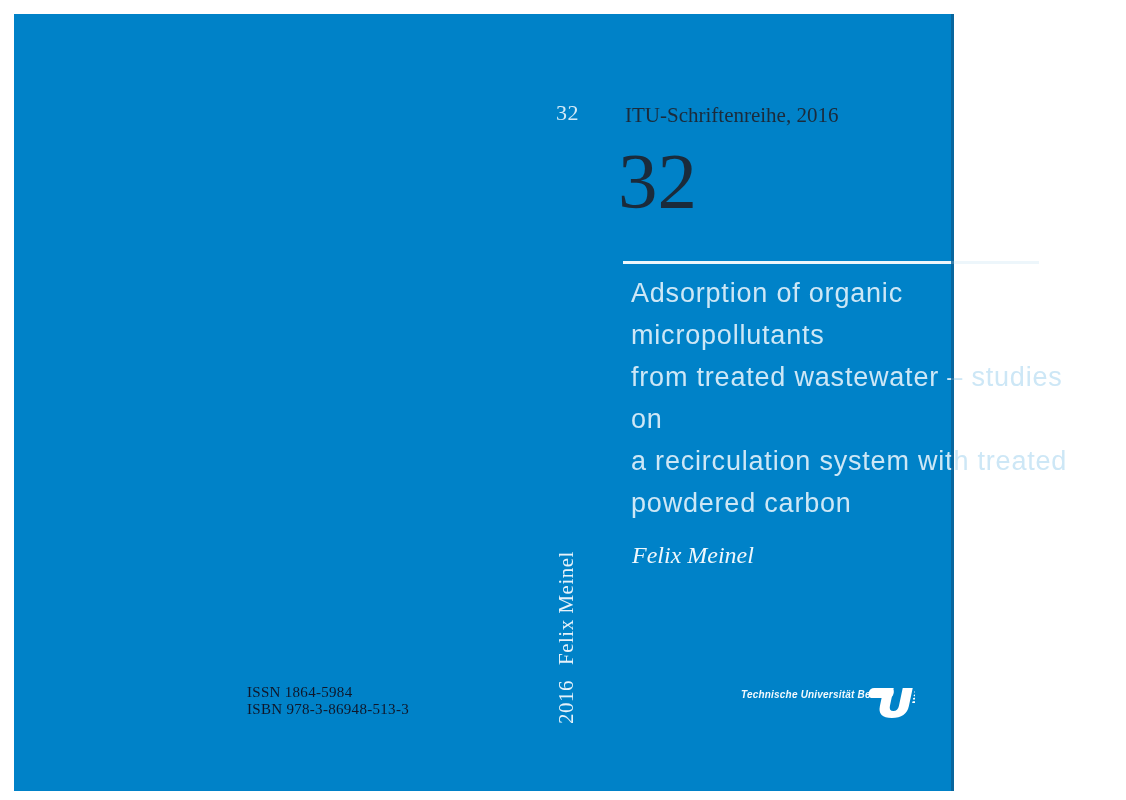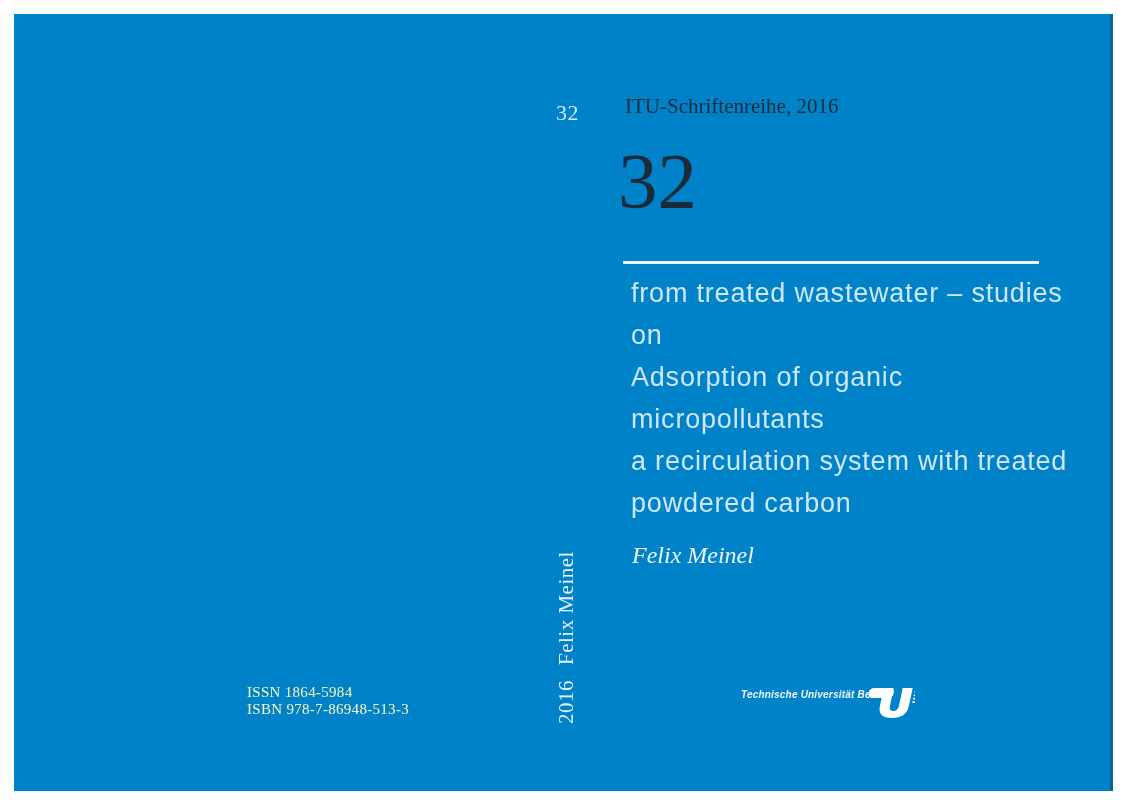--- a/index.html
+++ b/index.html
@@ -13,21 +13,21 @@
     height: 800px;
     background: #ffffff;
     overflow: hidden;
     font-family: "Liberation Serif", serif;
   }
   
   .cover {
     position: absolute;
     left: 14px;
     top: 14px;
-    width: 1099px;
+    width: 940px;
     height: 777px;
     background: #0082c8;
   }
   .cover-edge-right {
     position: absolute;
     right: 0;
     top: 0;
     width: 3px;
     height: 100%;
     background: #0a5f94;
@@ -39,21 +39,21 @@
     left: 542px;
     top: 86px;
     font-size: 22px;
     color: #d4eaf7;
     letter-spacing: 0.5px;
   }
   
   .series-block {
     position: absolute;
     left: 611px;
-    top: 80px;
+    top: 89px;
     font-size: 21px;
     line-height: 24.5px;
     color: #1b2b3b;
   }
   
   .volume-number {
     position: absolute;
     left: 604px;
     top: 124px;
     font-size: 79px;
@@ -105,21 +105,21 @@
     letter-spacing: 0.5px;
   }
   .spine-vertical .spine-author { margin-left: 15px; }
   
   .issn-block {
     position: absolute;
     left: 233px;
     top: 670px;
     font-size: 15px;
     line-height: 17px;
-    color: #fef9c3;
+    color: #0f172a;
     letter-spacing: 0.3px;
   }
   
   .publisher-name {
     position: absolute;
     left: 727px;
     top: 675px;
     font-family: "Liberation Sans", sans-serif;
     font-size: 10px;
     font-weight: bold;
@@ -146,35 +146,35 @@
 
     <div class="series-block">
       <div>ITU-Schriftenreihe, 2016</div>
     </div>
 
     <div class="volume-number">32</div>
 
     <div class="title-divider"></div>
 
     <div class="book-title">
+      <span class="title-line">Adsorption of organic micropollutants</span>
       <span class="title-line">from treated wastewater – studies on</span>
-      <span class="title-line">Adsorption of organic micropollutants</span>
       <span class="title-line">a recirculation system with treated</span>
       <span class="title-line">powdered carbon</span>
     </div>
 
     <div class="author-front">Felix Meinel</div>
 
     <div class="spine-vertical">
       <span class="spine-year">2016</span><span class="spine-author">Felix Meinel</span>
     </div>
 
     <div class="issn-block">
       <div>ISSN 1864-5984</div>
-      <div>ISBN 978-7-86948-513-3</div>
+      <div>ISBN 978-3-86948-513-3</div>
     </div>
 
     <div class="publisher-name">Technische Universität Berlin</div>
 
     <div class="tu-logo">
       <svg viewBox="0 0 52 46" xmlns="http://www.w3.org/2000/svg" aria-hidden="true">
         <g fill="#ffffff" transform="translate(8,2) skewX(-12)">
 
           <rect x="0" y="6" width="25" height="10" rx="4.5"></rect>
 

